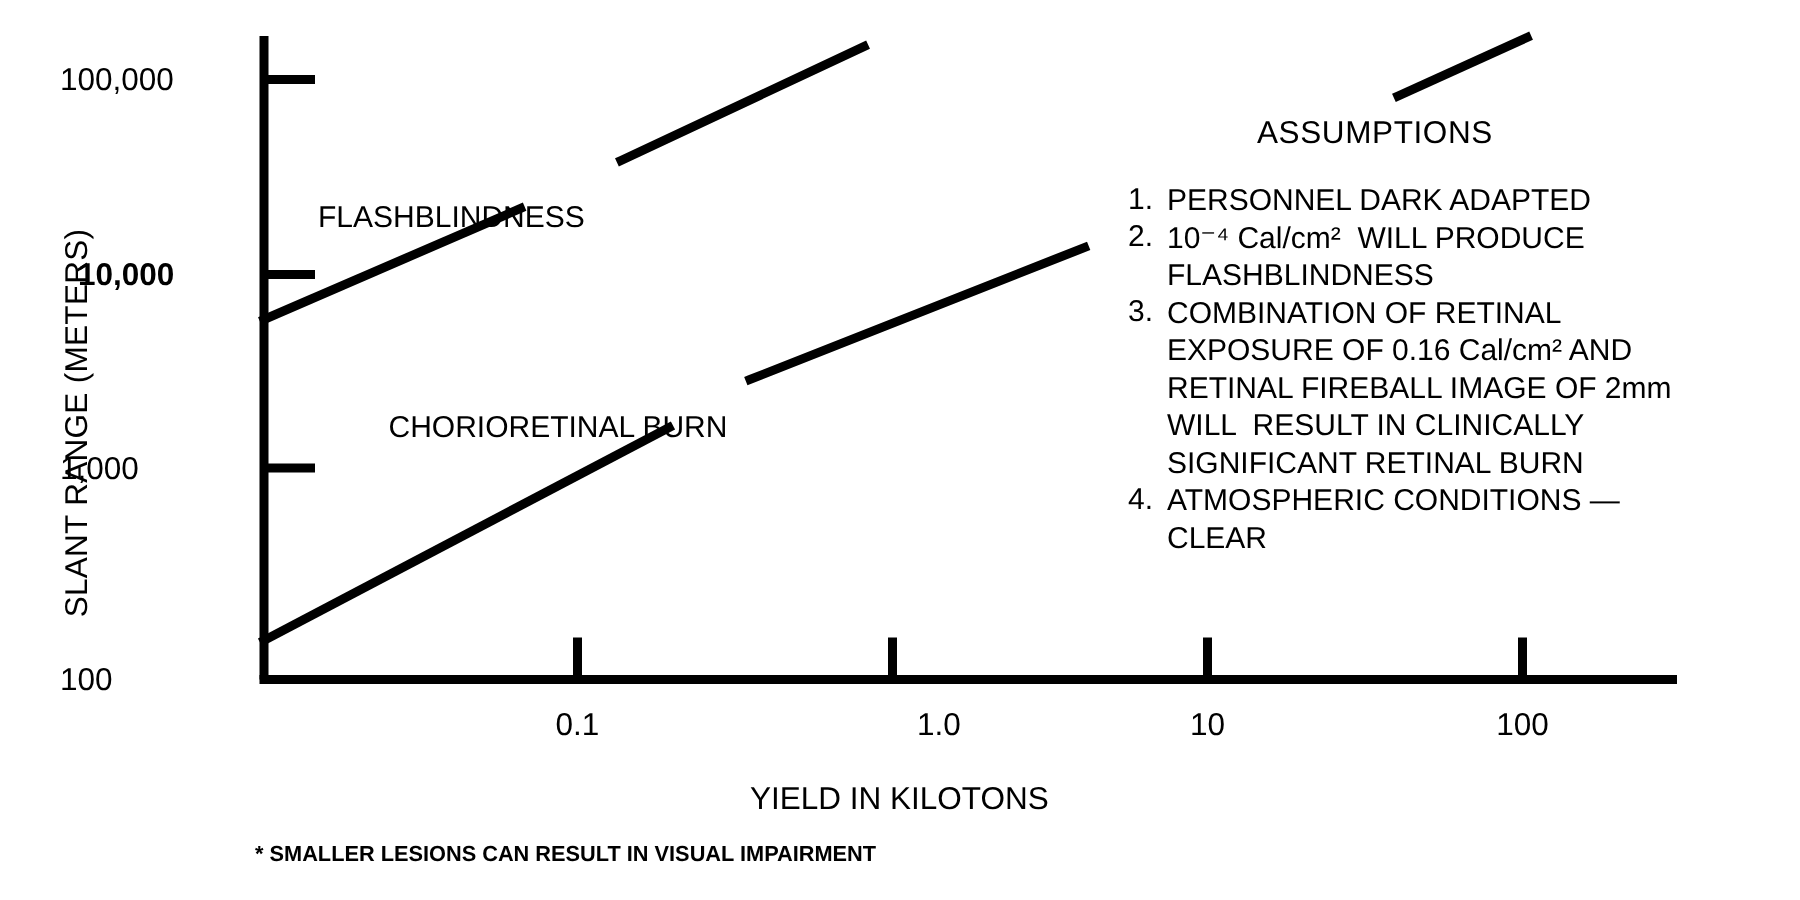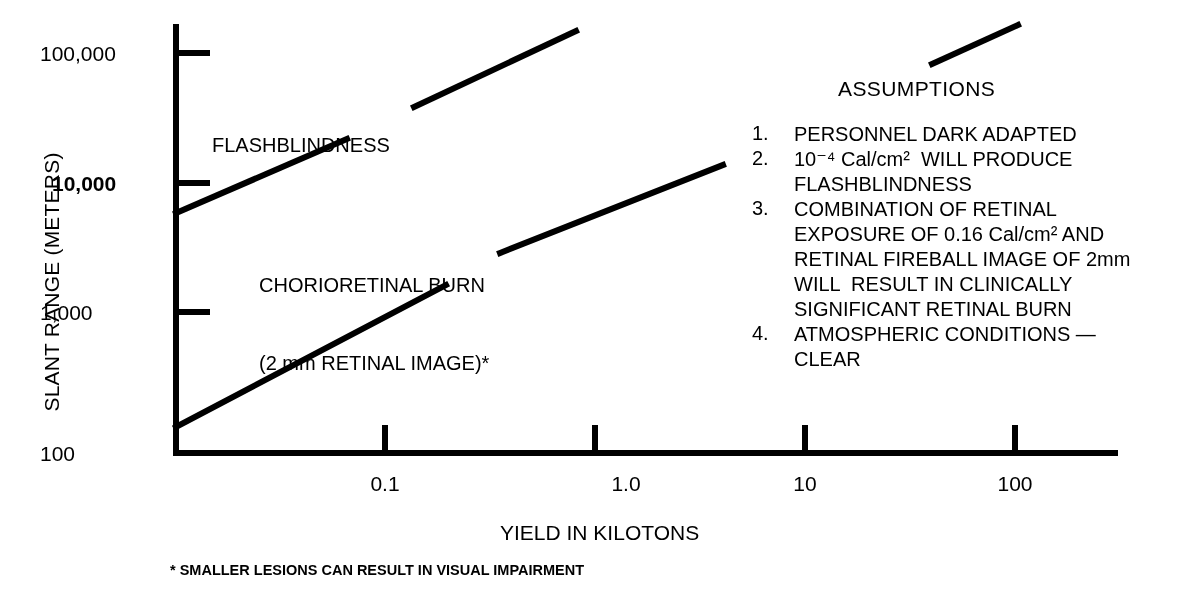--- a/index.html
+++ b/index.html
@@ -46,21 +46,21 @@
   #note-flash{left:212px; top:80px;}
   #note-chorio{left:259px; top:220px;}
 
   .sup{font-size:13px;vertical-align:super;}
 
   
   #assump-title{left:838px; top:77px; font-size:21px; letter-spacing:.4px;}
   #assump-list{left:752px; top:122px; font-size:20px; width:420px;}
   #assump-list .row{display:flex;align-items:flex-start;margin-bottom:0px;}
   #assump-list .num{width:26px;flex:0 0 26px;}
-  #assump-list .body{flex:1 1 auto;line-height:25px;margin-left:16px;}
+  #assump-list .body{flex:1 1 auto;line-height:25px;}
 
   
   #footnote{left:170px; top:562px; font-size:14.5px;font-weight:bold;}
 </style>
 </head>
 <body>
 
 <div id="figure">
 
   <svg class="plot" viewBox="0 0 1200 600">
@@ -98,21 +98,20 @@
   <div class="txt xtick" id="xt3">100</div>
 
   <div class="txt" id="xlabel">YIELD IN KILOTONS</div>
 
   <div class="txt series-note" id="note-flash">
     <div>FLASHBLINDNESS</div>
   </div>
 
   <div class="txt series-note" id="note-chorio">
     <div>CHORIORETINAL BURN</div>
-    <div>(2 mm RETINAL IMAGE)*</div>
   </div>
 
   <div class="txt" id="assump-title">ASSUMPTIONS</div>
   <div class="txt" id="assump-list"><div class="row"><div class="num">1.</div><div class="body"><div>PERSONNEL DARK ADAPTED</div></div></div><div class="row"><div class="num">2.</div><div class="body"><div>10⁻⁴ Cal/cm²  WILL PRODUCE</div><div>FLASHBLINDNESS</div></div></div><div class="row"><div class="num">3.</div><div class="body"><div>COMBINATION OF RETINAL</div><div>EXPOSURE OF 0.16 Cal/cm² AND</div><div>RETINAL FIREBALL IMAGE OF 2mm</div><div>WILL  RESULT IN CLINICALLY</div><div>SIGNIFICANT RETINAL BURN</div></div></div><div class="row"><div class="num">4.</div><div class="body"><div>ATMOSPHERIC CONDITIONS —</div><div>CLEAR</div></div></div></div>
 
   <div class="txt" id="footnote">* SMALLER LESIONS CAN RESULT IN VISUAL IMPAIRMENT</div>
 
 </div>
 
 </body></html>

